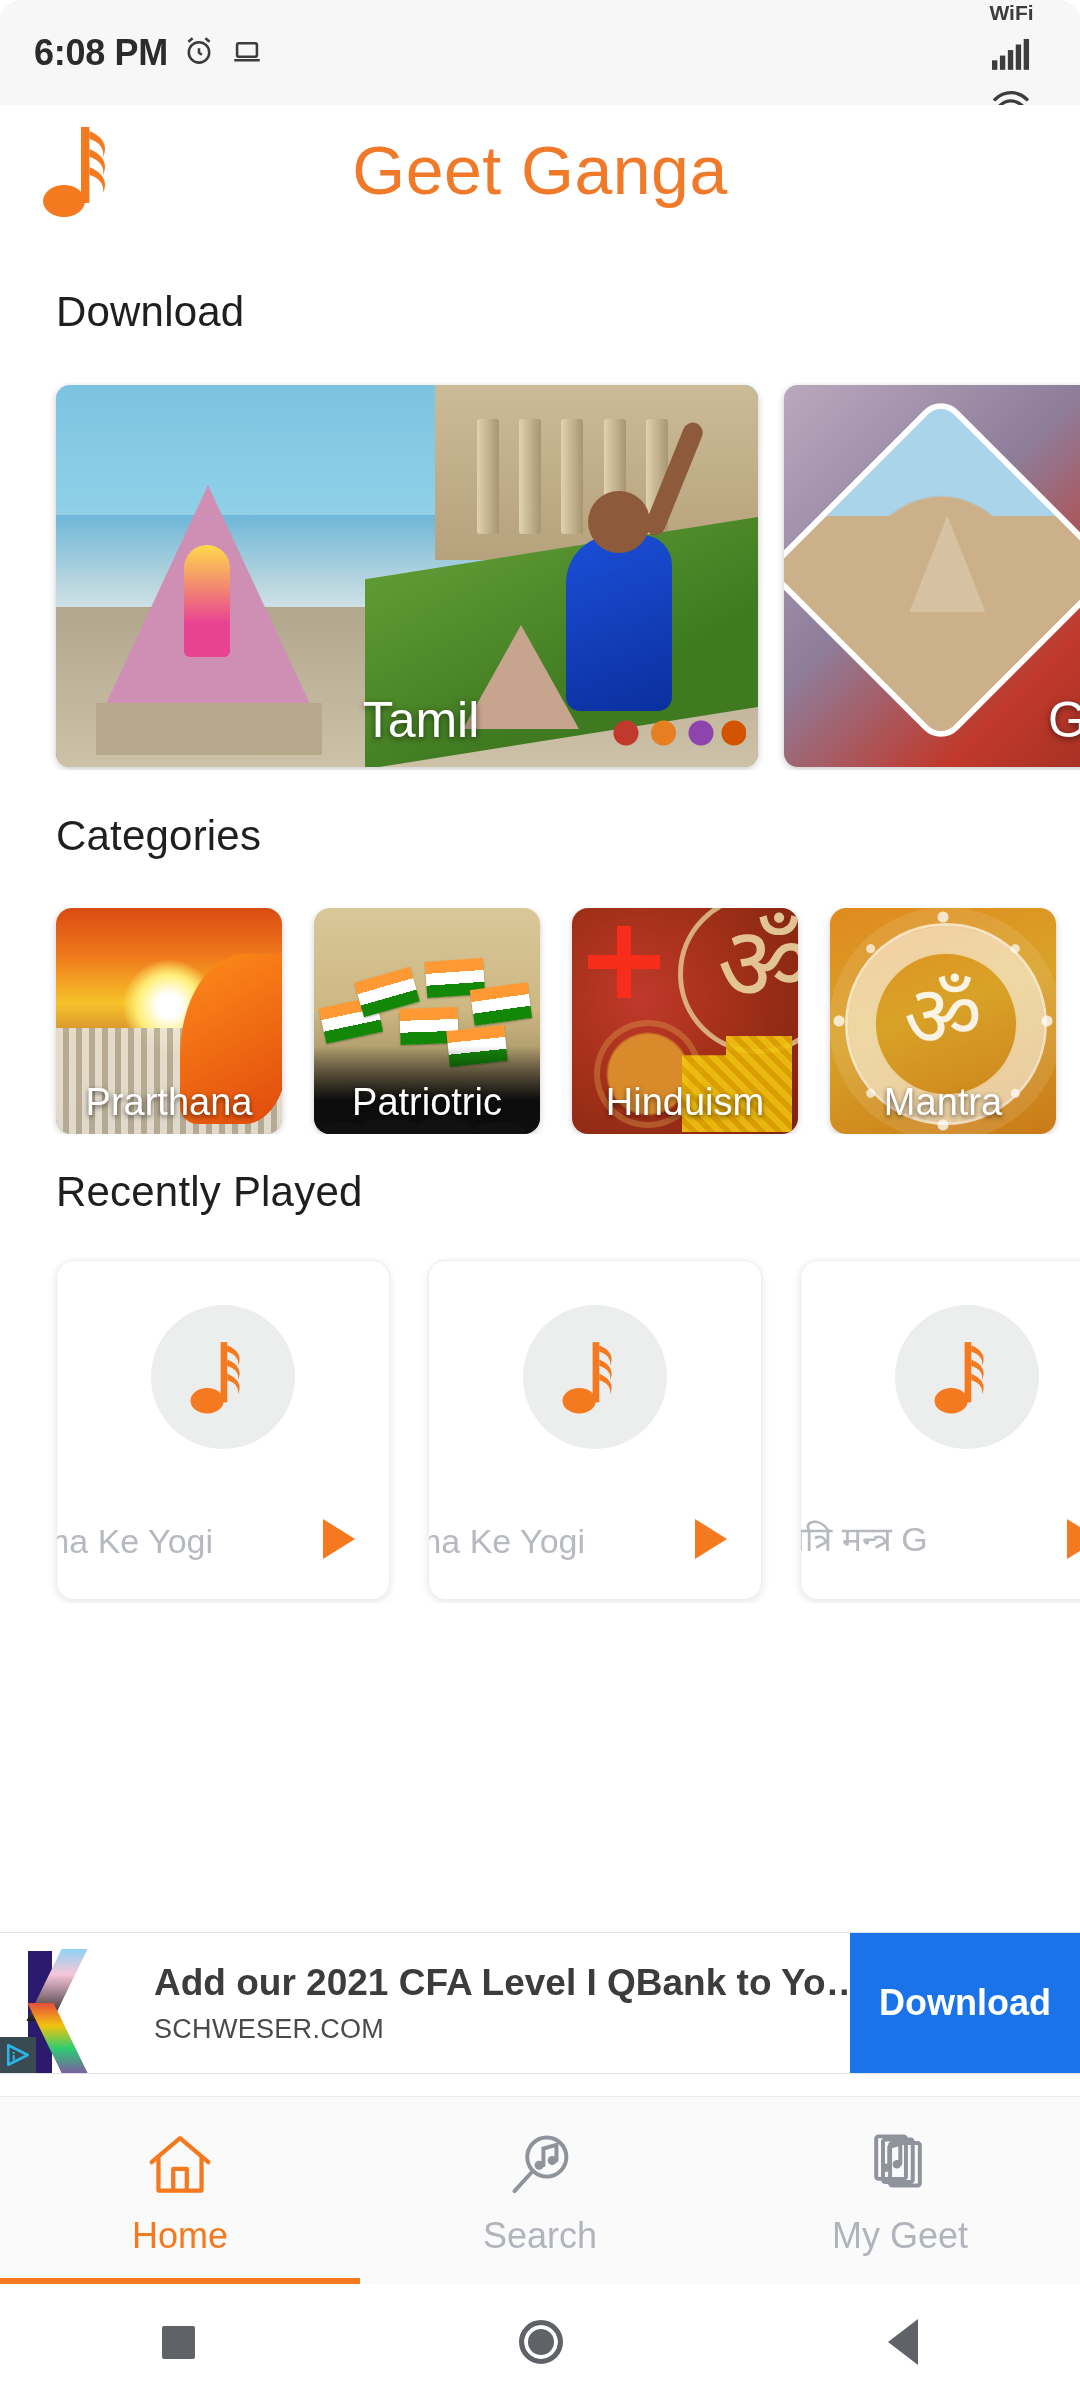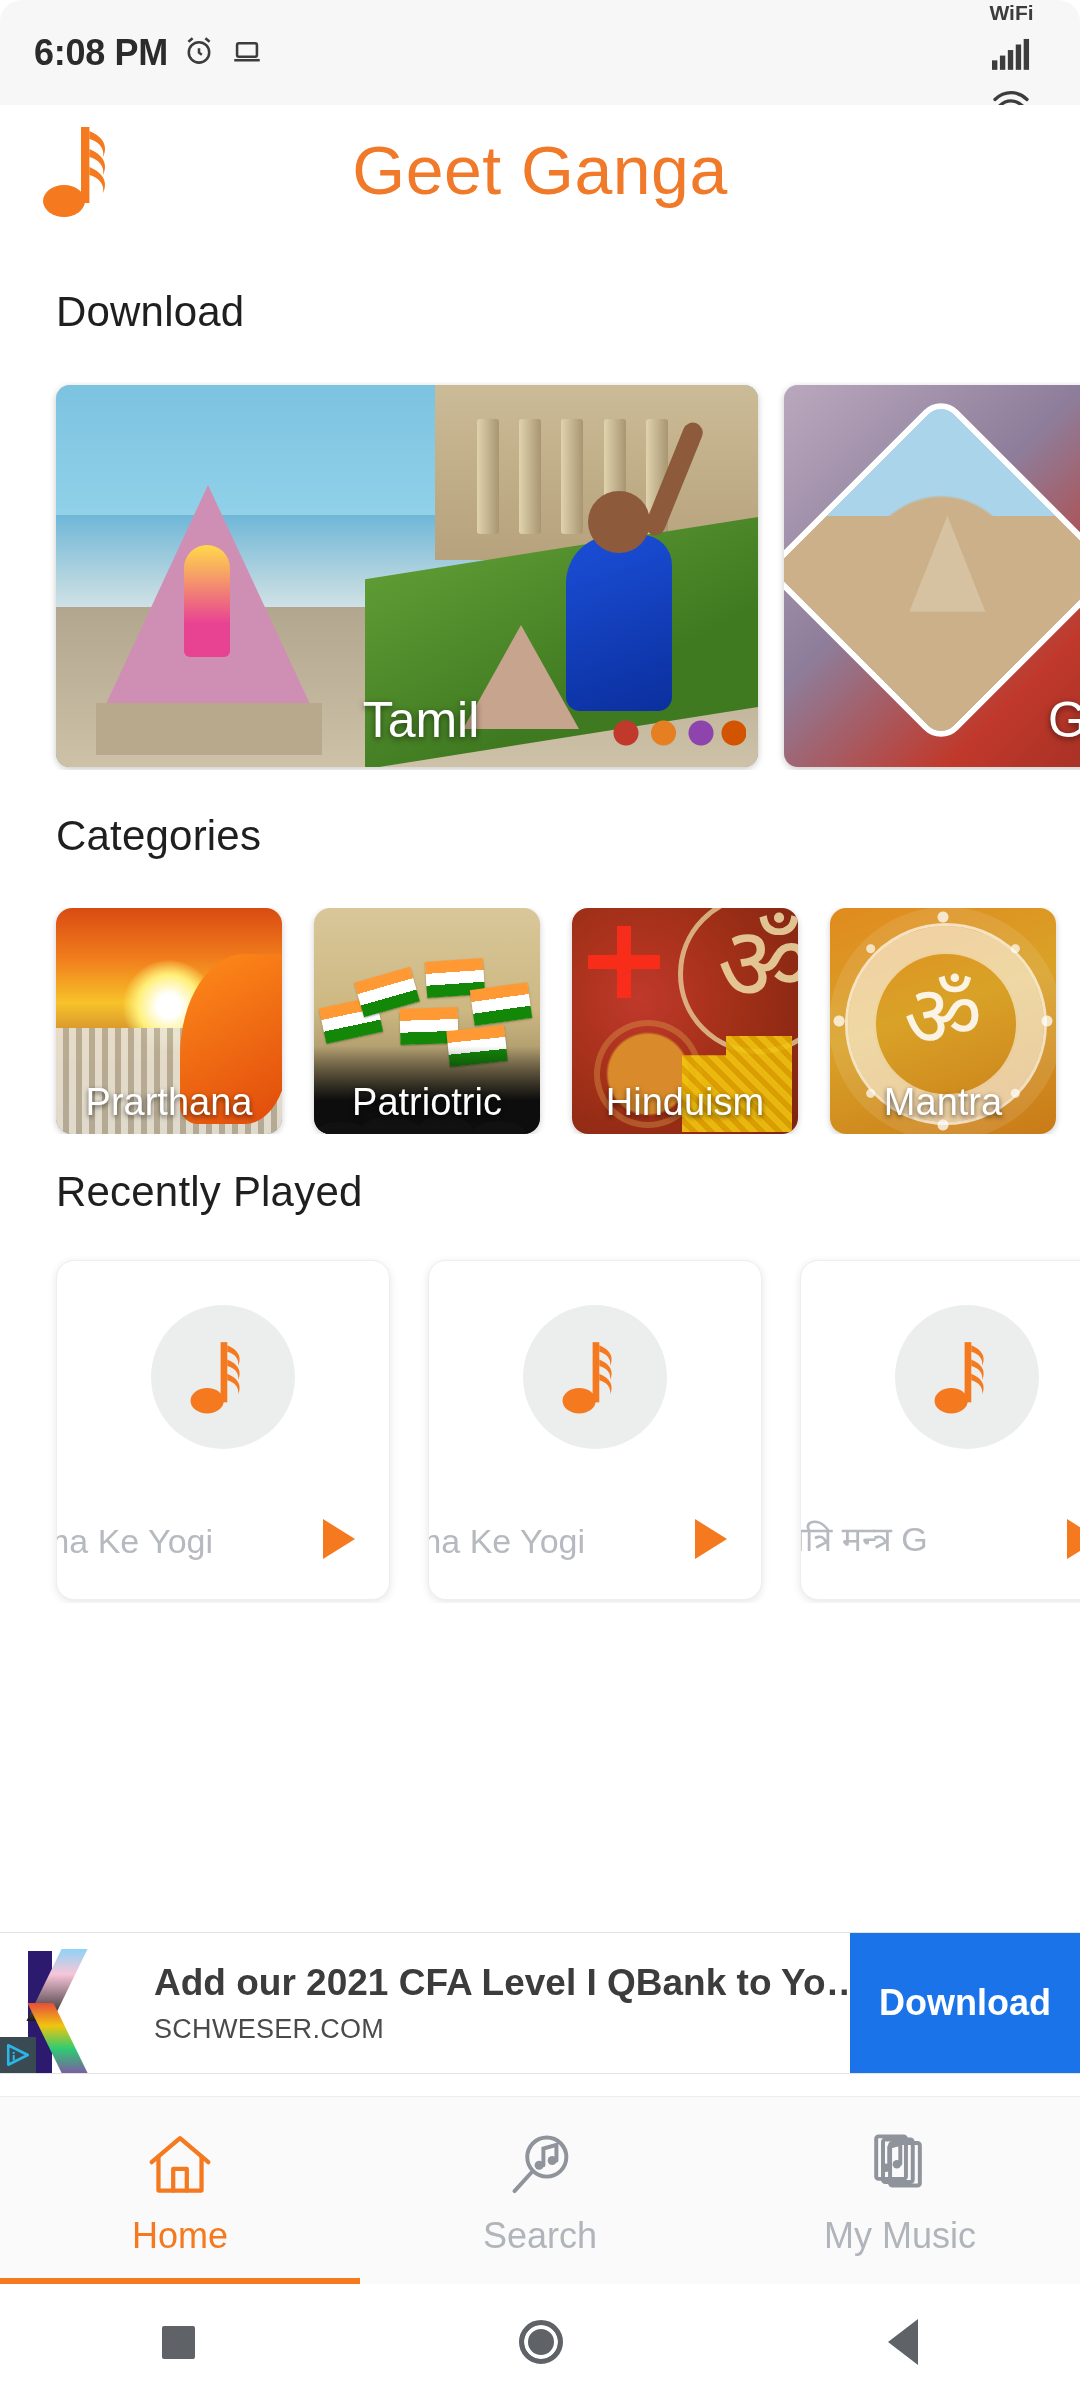--- a/index.html
+++ b/index.html
@@ -866,21 +866,21 @@
       <span>
         <svg width="74" height="68" viewBox="0 0 26 24" fill="none" stroke="#8f949c" stroke-width="1.4" stroke-linejoin="round">
           <rect x="9.5" y="4.2" width="10.5" height="15" rx="0.8"></rect>
           <rect x="7" y="3" width="10.5" height="15" rx="0.8"></rect>
           <rect x="4.6" y="1.9" width="10.5" height="15" rx="0.8"></rect>
           <path d="M9.2 12.9 V5.6 l3.9-1.1 v7.1" stroke-linecap="round"></path>
           <circle cx="8" cy="13" r="1.5" fill="#8f949c" stroke="none"></circle>
           <circle cx="11.9" cy="11.7" r="1.5" fill="#8f949c" stroke="none"></circle>
         </svg>
       </span>
-      <span class="nav-label">My Music</span>
+      <span class="nav-label">My Geet</span>
     </div>
 
   </div>
 
   <div class="sysnav">
     <span class="sys-square"></span>
     <span class="sys-circle"></span>
     <span class="sys-back"></span>
   </div>
 

